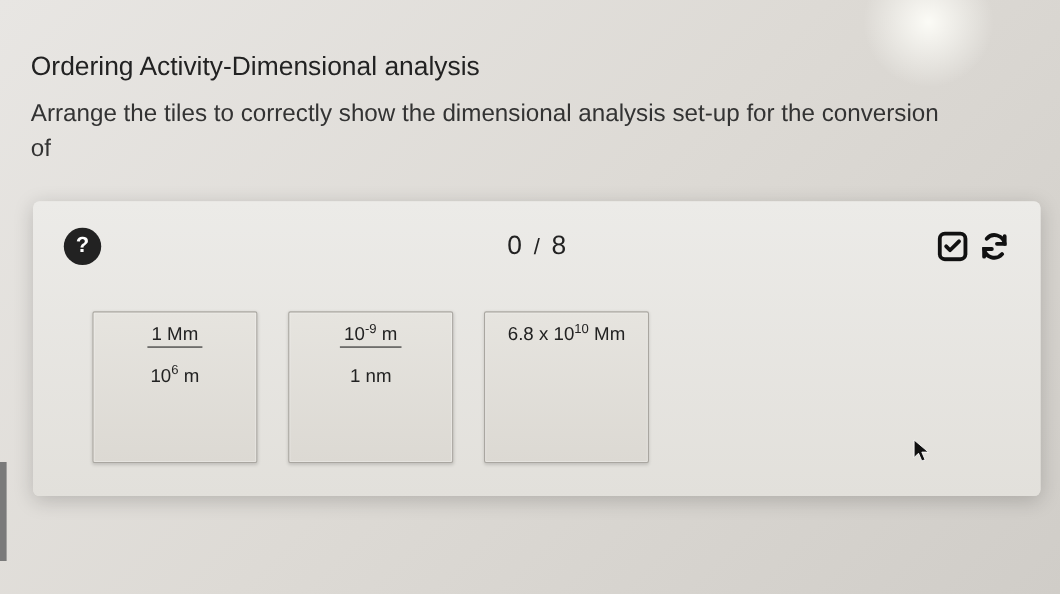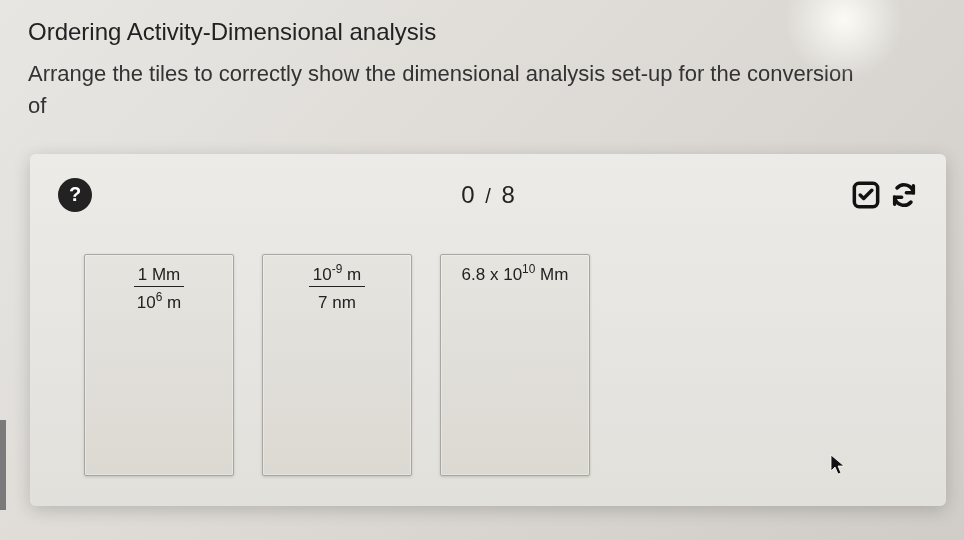--- a/index.html
+++ b/index.html
@@ -16,20 +16,21 @@
     position: absolute;
     top: -40px;
     right: 60px;
     width: 120px;
     height: 120px;
     background: radial-gradient(circle, rgba(255,255,250,0.9) 0%, rgba(255,255,250,0) 70%);
     pointer-events: none;
   }
   .header {
     padding: 18px 31px 0 28px;
+    margin-top: 29px;
   }
   .title {
     font-size: 24px;
     font-weight: 400;
     color: #222;
     margin-bottom: 12px;
   }
   .instructions {
     font-size: 22px;
     font-weight: 400;
@@ -86,39 +87,39 @@
     color: #111;
   }
   .tool-icon svg { width: 100%; height: 100%; display: block; }
   .tiles {
     display: flex;
     gap: 28px;
     padding-left: 26px;
   }
   .tile {
     width: 150px;
-    height: 222px;
+    height: 138px;
     background: linear-gradient(180deg, #e6e4df 0%, #dcd9d3 100%);
     border: 1px solid #a9a6a0;
     border-radius: 2px;
     box-shadow: inset 0 0 0 1px rgba(255,255,255,0.3), 0 1px 3px rgba(0,0,0,0.15);
     padding: 10px 8px;
     text-align: center;
     font-size: 17px;
     color: #222;
     cursor: grab;
   }
   .frac-top {
     display: inline-block;
     border-bottom: 1.5px solid #222;
     padding: 0 4px 1px 4px;
   }
   .frac-bot {
     display: block;
-    margin-top: 6px;
+    margin-top: 16px;
   }
   sup { font-size: 0.7em; vertical-align: super; line-height: 0; }
   .cursor-arrow {
     position: absolute;
     right: 100px;
     bottom: 30px;
     width: 16px;
     height: 22px;
     pointer-events: none;
   }
@@ -185,21 +186,21 @@
       <span class="frac-top">1 Mm</span>
       <span class="frac-bot">
         <span>10</span><sup>6</sup><span> m</span>
       </span>
     </div>
 
     <div class="tile">
       <span class="frac-top">
         <span>10</span><sup>-9</sup><span> m</span>
       </span>
-      <span class="frac-bot">7 nm</span>
+      <span class="frac-bot">1 nm</span>
     </div>
 
 
     <div class="tile">
       <span>
         <span>6.8 x 10</span><sup>10</sup><span> Mm</span>
       </span>
     </div>
 
   </div>

